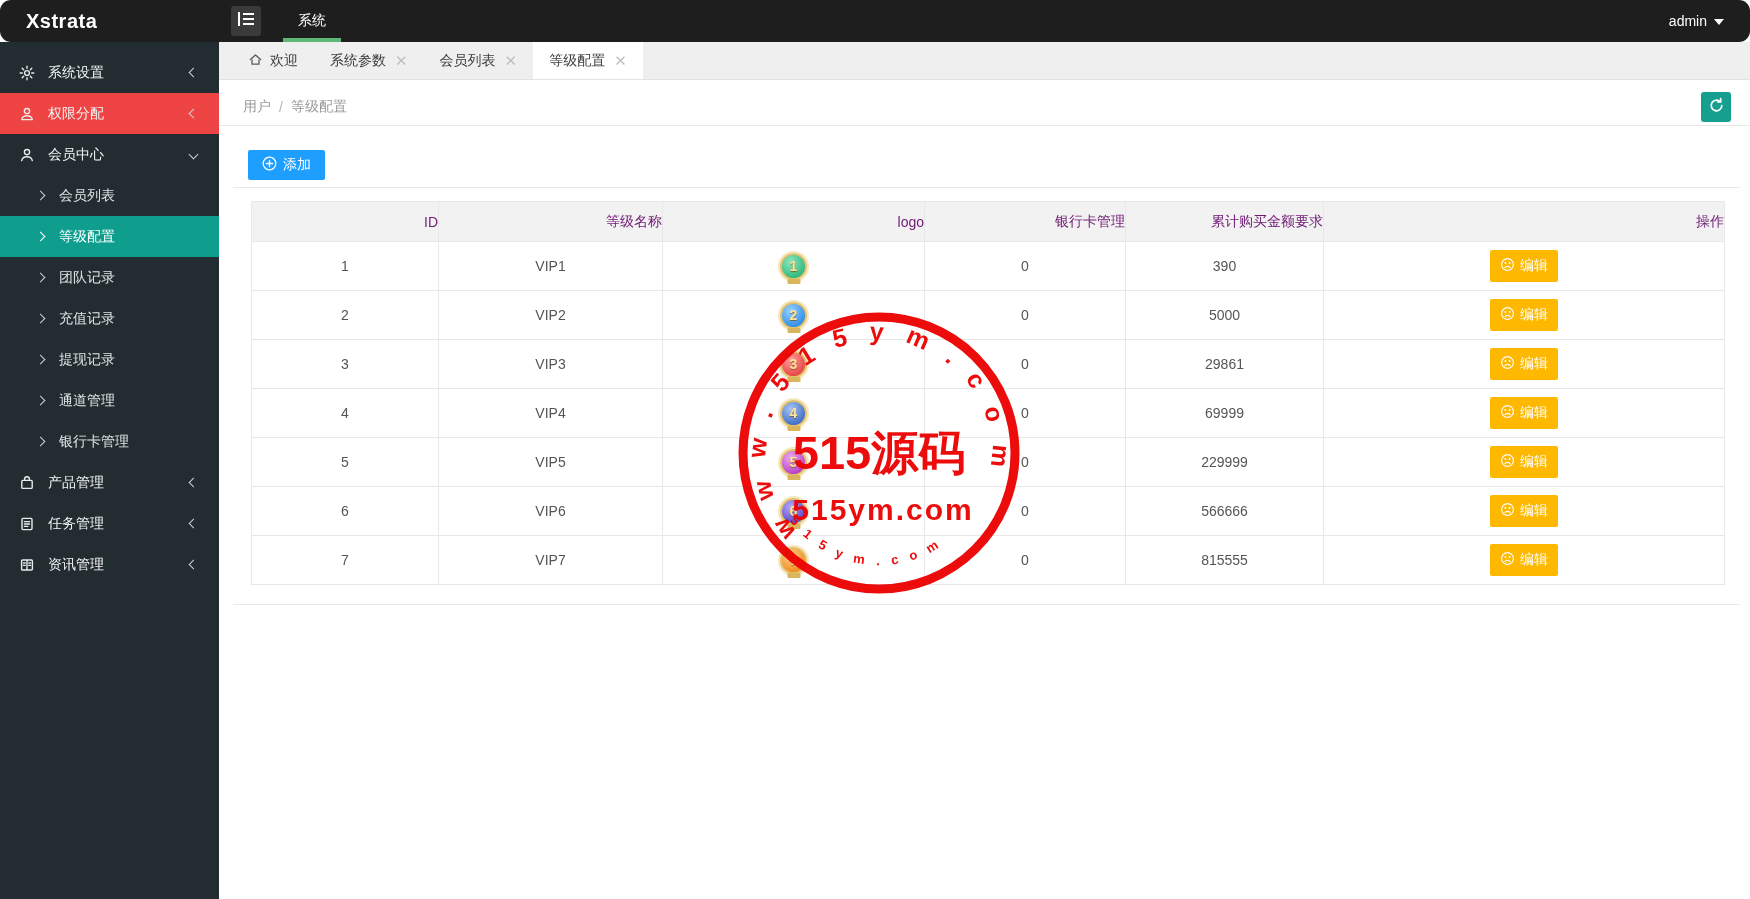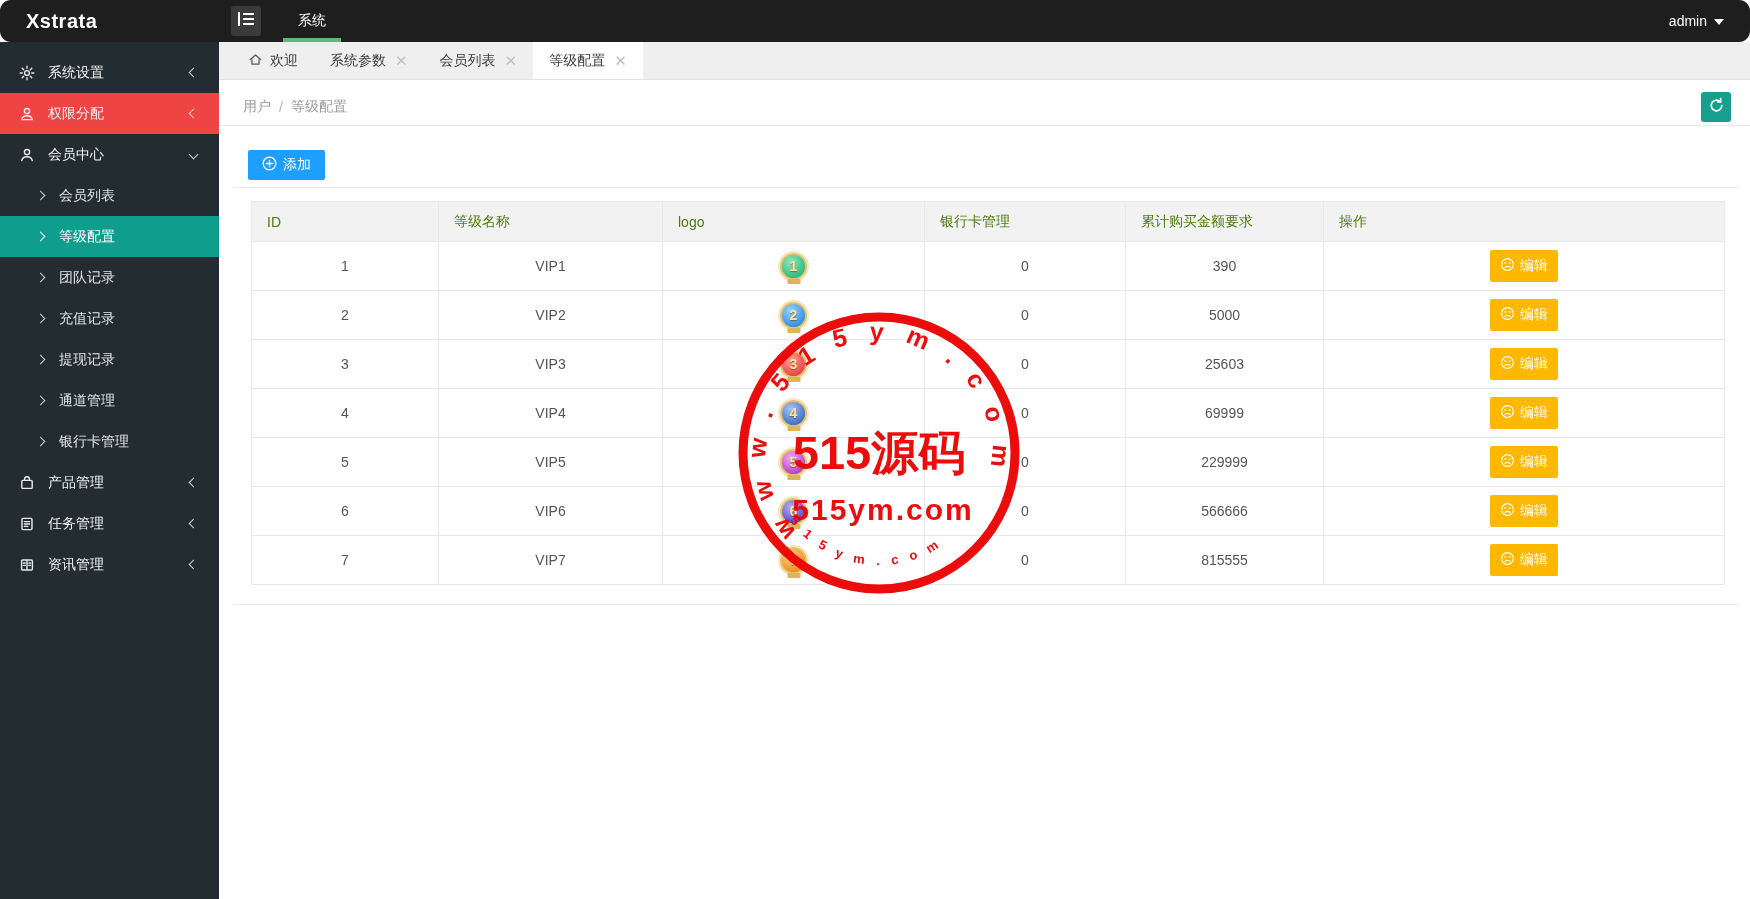--- a/index.html
+++ b/index.html
@@ -58,22 +58,22 @@
   .content { position:relative; }
   .toolbar { margin:24px 0 0 29px; }
   .btn-add { display:inline-flex; align-items:center; gap:6px; height:30px; padding:0 14px;
     background:#1e9fff; color:#fff; font-size:14px; border:none; border-radius:2px; cursor:pointer; }
   .divider { border-top:1px solid #eaeaea; margin:7px 10px 0 14px; }
   .divider.bottom { margin-top:19px; }
 
   table.grid { margin:13px 0 0 32px; width:1473px; border-collapse:collapse; table-layout:fixed;
     font-size:14px; }
   table.grid th, table.grid td { border:1px solid #e8e8e8; }
-  table.grid th { background:#f2f2f2; height:40px; text-align:left; padding-left:15px;
-    color:#4d7c0f; font-weight:normal; }
+  table.grid th { background:#f2f2f2; height:40px; text-align:right; padding-left:15px;
+    color:#701a75; font-weight:normal; }
   table.grid td { height:49px; text-align:center; color:#555; }
 
   .medal { position:relative; display:inline-flex; align-items:center; justify-content:center;
     width:27px; height:27px; border-radius:50%;
     border:2px solid #e3c06a; box-shadow:0 0 0 2px #f5e7bf, 0 1px 2px rgba(150,110,20,.35); }
   .medal b { color:#ffe49a; font-size:14px; font-weight:bold; text-shadow:0 1px 1px rgba(90,60,0,.6); }
   .medal .ribbon { position:absolute; bottom:-6px; left:50%; transform:translateX(-50%);
     width:13px; height:5px; background:#d9b55c; border-radius:1px; }
 
   .btn-edit { display:inline-flex; align-items:center; gap:5px; height:32px; padding:0 10px;
@@ -351,21 +351,21 @@
   <tr>
     <td>3</td>
     <td>VIP3</td>
     <td>
       <span class="medal" style="background: radial-gradient(circle at 38% 30%, rgb(255, 158, 158), rgb(232, 69, 69) 75%);">
         <b>3</b>
         <span class="ribbon"></span>
       </span>
     </td>
     <td>0</td>
-    <td>25603</td>
+    <td>29861</td>
     <td>
       <button class="btn-edit">
         <span>
           <svg width="15" height="15" viewBox="0 0 15 15">
             <circle cx="7.5" cy="7.5" r="5.9" fill="none" stroke="#fff" stroke-width="1.2"></circle>
             <circle cx="5.4" cy="6" r="0.95" fill="#fff"></circle>
             <circle cx="9.6" cy="6" r="0.95" fill="#fff"></circle>
             <path d="M5 10.4 Q7.5 8.5 10 10.4" fill="none" stroke="#fff" stroke-width="1.2" stroke-linecap="round"></path>
           </svg>
         </span>

